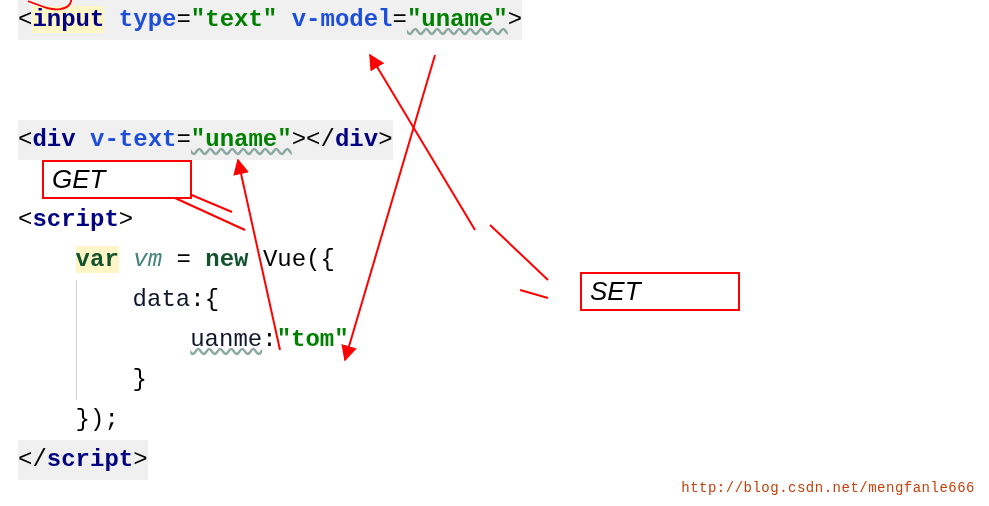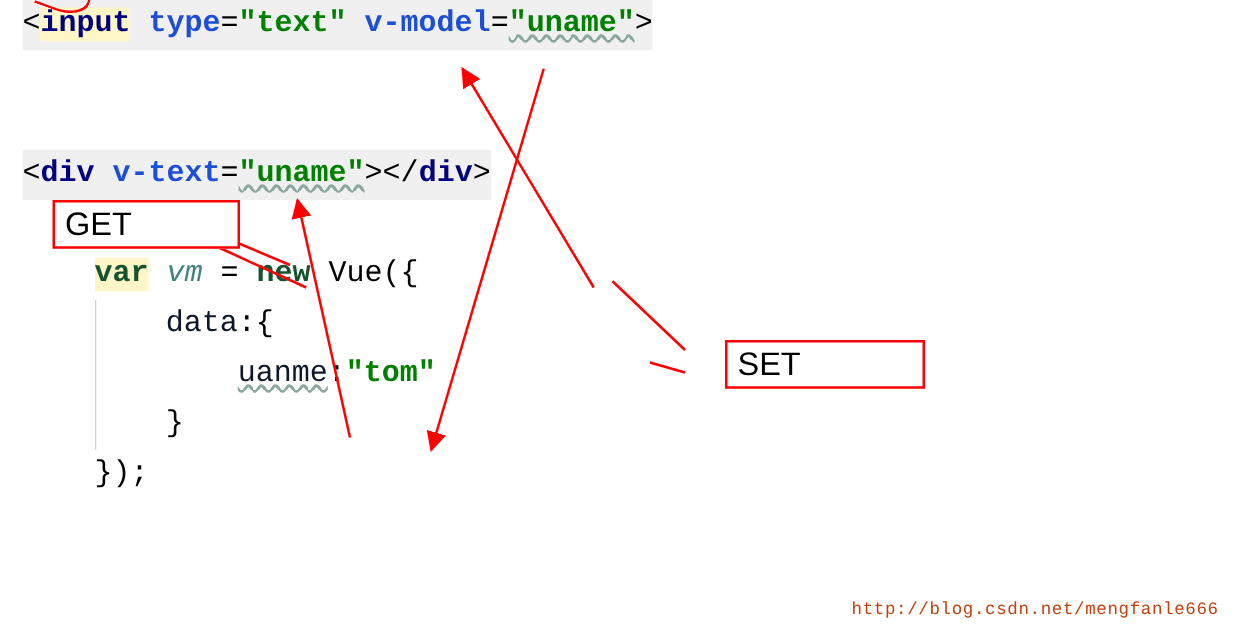--- a/index.html
+++ b/index.html
@@ -38,20 +38,21 @@
   }
   .callout {
     position: absolute;
     border: 2px solid #ff0000;
     background: #fff;
     color: #000;
     font-family: Arial, sans-serif;
     font-size: 26px;
     padding: 2px 8px;
     z-index: 10;
+    font-style: italic;
   }
   .watermark {
     position: absolute;
     right: 14px;
     bottom: 10px;
     color: #c2410c;
     font-family: Liberation Mono, monospace;
     font-size: 14px;
     letter-spacing: 0.5px;
   }
@@ -95,37 +96,39 @@
 
   <div class="line"> </div>
   <div class="line"> </div>
 
   
   <div class="line"><span class="hl-line"><span class="punct">&lt;</span><span class="tag">div</span><span> </span><span class="attr">v-text</span><span class="punct">=</span><span class="str squiggle">"uname"</span><span class="punct">&gt;</span><span class="punct">&lt;/</span><span class="tag">div</span><span class="punct">&gt;</span></span></div>
 
   <div class="line"> </div>
 
   
+  <div class="line"><span class="punct">&lt;</span><span class="tag">script</span><span class="punct">&gt;</span></div>
 
   
   <div class="line">    <span class="kw hl-token">var</span><span> </span><span class="varname">vm</span><span class="ident"> = </span><span class="kw">new</span><span class="ident"> Vue({</span></div>
 
   
   <div class="line">    <span class="bar"></span><span class="prop">data</span><span class="ident">:</span><span class="ident">{</span></div>
 
   
   <div class="line">    <span class="bar"></span>    <span class="prop squiggle">uanme</span><span class="ident">:</span><span class="str">"tom"</span></div>
 
   
   <div class="line">    <span class="bar"></span><span class="ident">}</span></div>
 
   
   <div class="line">    <span class="ident">});</span></div>
 
   
+  <div class="line hl-line"><span class="punct">&lt;/</span><span class="tag">script</span><span class="punct">&gt;</span></div>
 </div>
 
 <div class="callout" style="left:42px; top:160px; width:130px;"><span>GET</span></div>
 <div class="callout" style="left:580px; top:272px; width:140px;"><span>SET</span></div>
 
 <svg class="overlay">
   <defs>
     <marker id="arr" viewBox="0 0 10 10" refX="9" refY="5" markerWidth="8" markerHeight="8" orient="auto-start-reverse">
       <path d="M 0 0 L 10 5 L 0 10 z" fill="#ff0000"></path>
     </marker>

